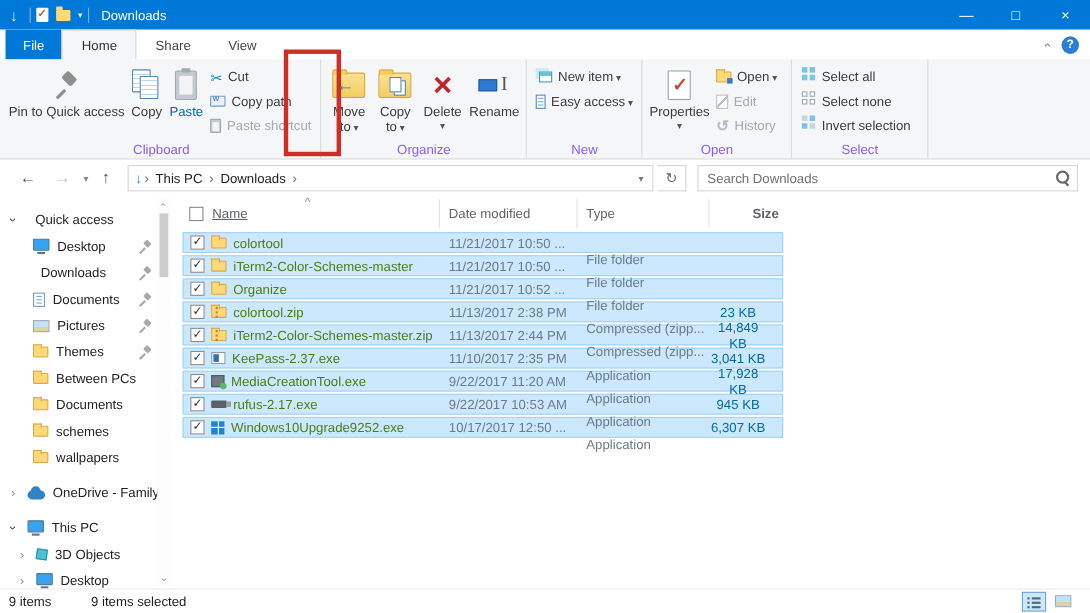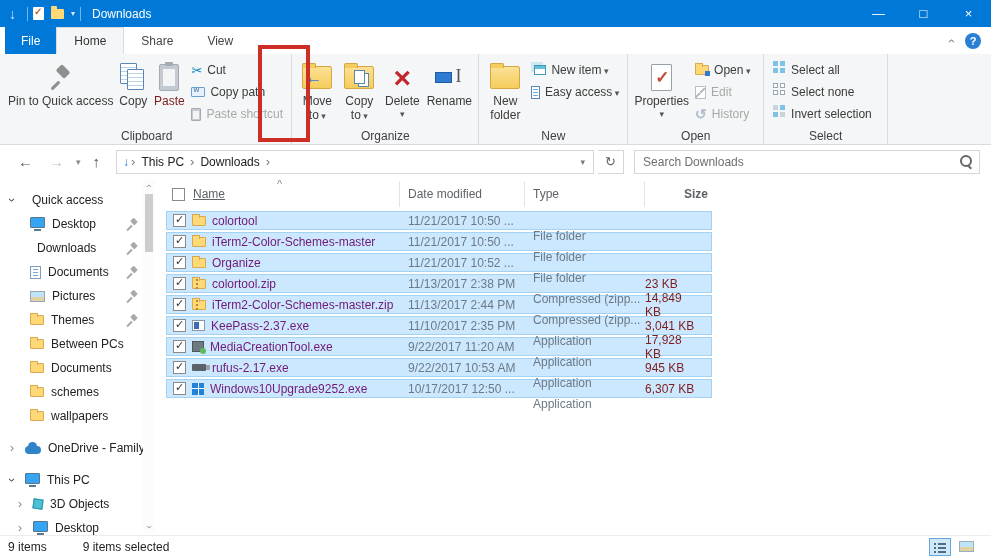--- a/index.html
+++ b/index.html
@@ -27,25 +27,25 @@
   .tab-file { background:#0078d7; color:#fff; margin-left:5px; padding:0 16px; }
   .tab-active { background:#f5f6f7; border:1px solid #dadbdc; border-bottom:none; color:#333; }
   .tabrow-right { margin-left:auto; display:flex; align-items:center; gap:12px; padding-right:10px; }
   .ribbon-collapse { color:#777; font-size:12px; display:inline-block; transform:rotate(-90deg); }
   .help-btn { width:16px; height:16px; border-radius:50%; background:#2a7fd4; color:#fff; font-size:11px; font-weight:bold; display:flex; align-items:center; justify-content:center; }
 
   
   .ribbon { height:91px; background:#f5f6f7; border-bottom:1px solid #dadbdc; display:flex; position:relative; padding-left:2px; }
   .rgroup { position:relative; display:flex; flex-direction:column; border-right:1px solid #dadbdc; padding:3px 4px 16px 4px; }
   .gcontent { display:flex; align-items:flex-start; flex:1; }
-  .glabel { position:absolute; bottom:1px; left:0; right:0; text-align:center; color:#404040; font-size:12px; }
+  .glabel { position:absolute; bottom:1px; left:0; right:0; text-align:center; color:#8b5cf6; font-size:12px; }
   .bigbtn { display:flex; flex-direction:column; align-items:center; padding:2px 2px; min-width:40px; }
   .bicon { height:36px; display:flex; align-items:center; justify-content:center; }
   .blabel { font-size:12px; line-height:1.15; text-align:center; color:#3b3b3b; }
-  .bigbtn.disabled .blabel { color:#7f1d1d; }
+  .bigbtn.disabled .blabel { color:#0369a1; }
   .has-dd .blabel::after { content:" ▾"; font-size:9px; color:#555; }
   .dd-below { font-size:9px; color:#555; line-height:1; margin-top:1px; }
   .smallstack { display:flex; flex-direction:column; gap:2px; padding-top:3px; }
   .smallbtn { display:flex; align-items:center; gap:5px; height:20px; padding:0 4px; font-size:12px; color:#3b3b3b; white-space:nowrap; }
   .smallbtn.disabled { color:#a8a8a8; }
   .smallbtn.has-dd .slabel::after { content:" ▾"; font-size:9px; color:#555; }
 
   
   .bicon-pin { width:22px; height:24px; position:relative; }
   .bicon-pin::before { content:""; position:absolute; left:7px; top:2px; width:12px; height:9px; background:#8f8f8f; border-radius:2px; transform:rotate(45deg); }
@@ -148,24 +148,24 @@
   .list-header { display:flex; height:26px; width:553px; align-items:center; color:#5f6368; position:relative; }
   .hcell { border-right:1px solid #e3e3e3; height:100%; display:flex; align-items:center; padding-left:8px; }
   .hc-name { width:235px; gap:8px; padding-left:7px;text-decoration:underline; }
   .hc-date { width:125px; } .hc-type { width:120px; } .hc-size { width:73px; justify-content:flex-end; padding-right:10px; border-right:none;font-weight:bold; }
   .sortcaret { position:absolute; left:112px; top:-3px; color:#888; font-size:11px; }
   .chk { width:13px; height:13px; border:1px solid #8a8a8a; background:#fff; flex:none; position:relative; }
   .chk.checked::after { content:"✓"; position:absolute; left:1px; top:-2px; font-size:11px; color:#333; }
   .file-rows { margin-top:4px; }
   .frow { display:flex; width:546px; height:19px; background:#cce8ff; border:1px solid #a3d2f4; margin:0 0 2px 1px; align-items:center; }
   .cell-name { width:233px; display:flex; align-items:center; gap:6px; padding-left:6px; }
-  .ftext { color:#701a75; white-space:nowrap; }
+  .ftext { color:#4d7c0f; white-space:nowrap; }
   .cell-date { width:125px; color:#6d7a85; padding-left:8px; }
   .cell-type { width:120px; color:#6d7a85; padding-left:8px;margin-top:31px; }
-  .cell-size { width:60px; color:#7f1d1d; text-align:left; padding-right:8px; }
+  .cell-size { width:60px; color:#0369a1; text-align:center; padding-right:8px; }
   .fi { flex:none; display:inline-block; }
   .fi-folder, .fi-zip { width:14px; height:10px; background:#ffd978; border:1px solid #d9a94e; border-radius:1px; position:relative; }
   .fi-folder::before, .fi-zip::before { content:""; position:absolute; top:-3px; left:-1px; width:6px; height:3px; background:#ffd978; border:1px solid #d9a94e; border-bottom:none; }
   .fi-zip::after { content:""; position:absolute; left:3px; top:-1px; bottom:-1px; border-left:2px dotted #b98a2e; }
   .fi-keepass { width:13px; height:11px; background:#fff; border:1px solid #8a9aa8; position:relative; }
   .fi-keepass::before { content:""; position:absolute; left:1px; top:1px; width:5px; height:7px; background:#3e6db5; }
   .fi-media { width:12px; height:11px; background:#6f7a80; border:1px solid #4e575c; position:relative; }
   .fi-media::after { content:""; position:absolute; right:-3px; bottom:-3px; width:6px; height:6px; background:#5dbb63; border-radius:50%; }
   .fi-rufus { width:14px; height:7px; background:#5a6168; border-radius:1px; position:relative; }
   .fi-rufus::before { content:""; position:absolute; right:-4px; top:1px; width:4px; height:5px; background:#9aa2a9; }
@@ -282,26 +282,20 @@
               <span class="bicon-rename"></span>
             </span>
           <span class="blabel">Rename</span>
         </div>
       </div>
       <div class="glabel">Organize</div>
     </div>
 
     <div class="rgroup">
       <div class="gcontent">
-        <div class="bigbtn" style="min-width:44px">
-          <span class="bicon">
-              <span class="folder-big"></span>
-            </span>
-          <span class="blabel" style="max-width:40px">New folder</span>
-        </div>
         <div class="smallstack" style="width:96px">
           <div class="smallbtn has-dd">
             <span class="sic-newitem"></span>
             <span class="slabel">New item</span>
           </div>
           <div class="smallbtn has-dd">
             <span class="sic-easyaccess"></span>
             <span class="slabel">Easy access</span>
           </div>
         </div>

